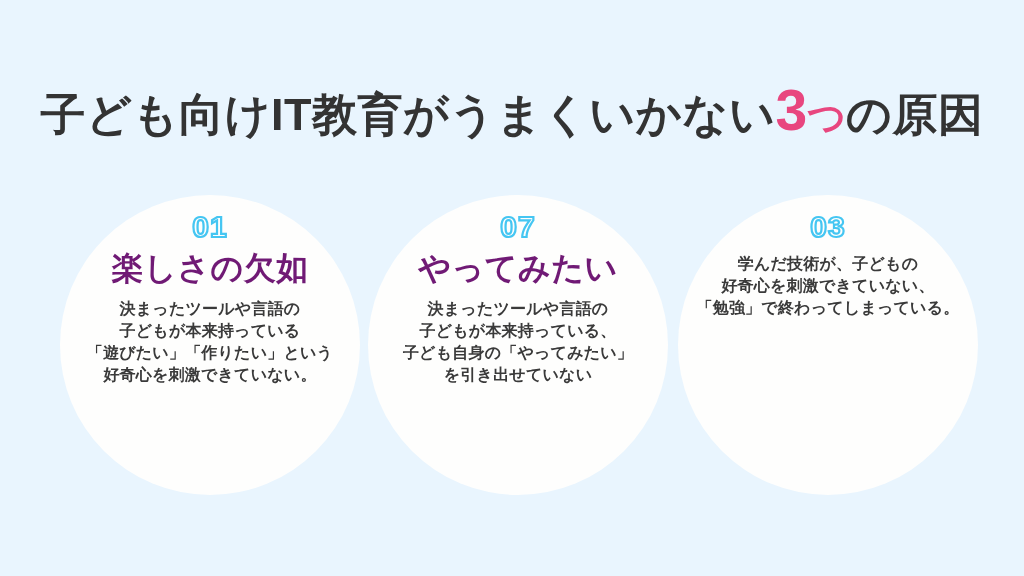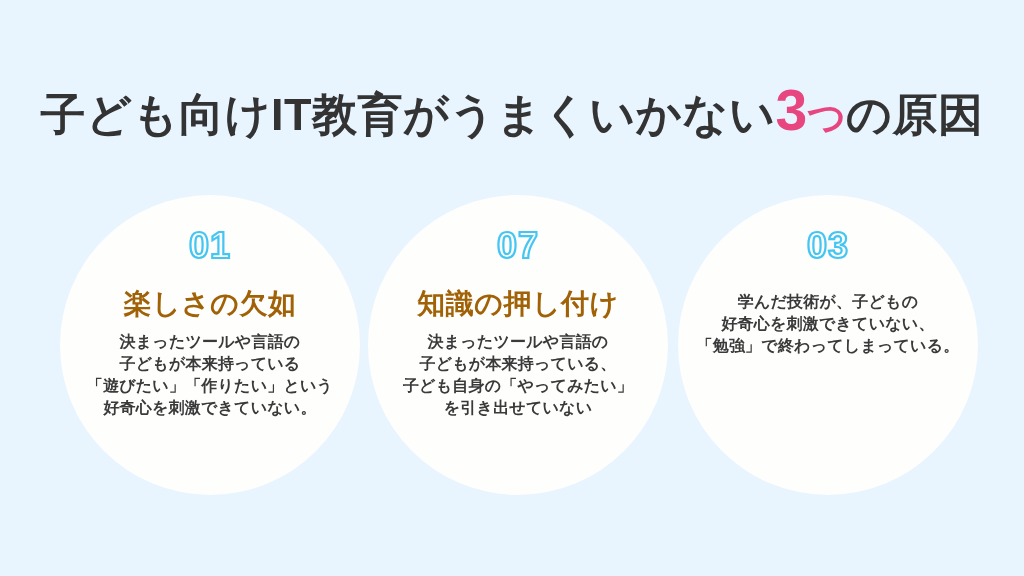--- a/index.html
+++ b/index.html
@@ -82,38 +82,38 @@
     background: #fefefd;
   }
   .card-inner {
     position: absolute;
     left: -40px;
     top: 0;
     width: 380px;
     text-align: center;
   }
   .card-number {
-    margin: 16px;
+    margin: 0;
     padding-top: 16px;
-    font-size: 36px;
+    font-size: 30px;
     font-weight: bold;
     line-height: 1.05;
     letter-spacing: 1px;
     color: transparent;
     -webkit-text-stroke: 2.2px #45c6f2;
     text-shadow: none;
   }
   .card-heading {
     margin: 0;
     padding-top: 5px;
-    font-size: 28px;
+    font-size: 32px;
     font-weight: bold;
     line-height: 1.25;
     letter-spacing: 0.5px;
-    color: #a16207;
+    color: #701a75;
   }
   .card-body {
     margin: 0;
     padding-top: 10px;
     font-size: 16px;
     font-weight: bold;
     line-height: 22px;
     color: #3a3a3a;
     letter-spacing: 0.2px;
   }
@@ -147,21 +147,21 @@
           <span class="card-body-line">「遊びたい」「作りたい」という</span>
           <span class="card-body-line">好奇心を刺激できていない。</span>
         </div>
       </div>
     </div>
 
     <div class="card" id="card-2">
       <div class="card-circle"></div>
       <div class="card-inner">
         <div class="card-number">07</div>
-        <div class="card-heading">知識の押し付け</div>
+        <div class="card-heading">やってみたい</div>
         <div class="card-body">
           <span class="card-body-line">決まったツールや言語の</span>
           <span class="card-body-line">子どもが本来持っている、</span>
           <span class="card-body-line">子ども自身の「やってみたい」</span>
           <span class="card-body-line">を引き出せていない</span>
         </div>
       </div>
     </div>
 
     <div class="card" id="card-3">

